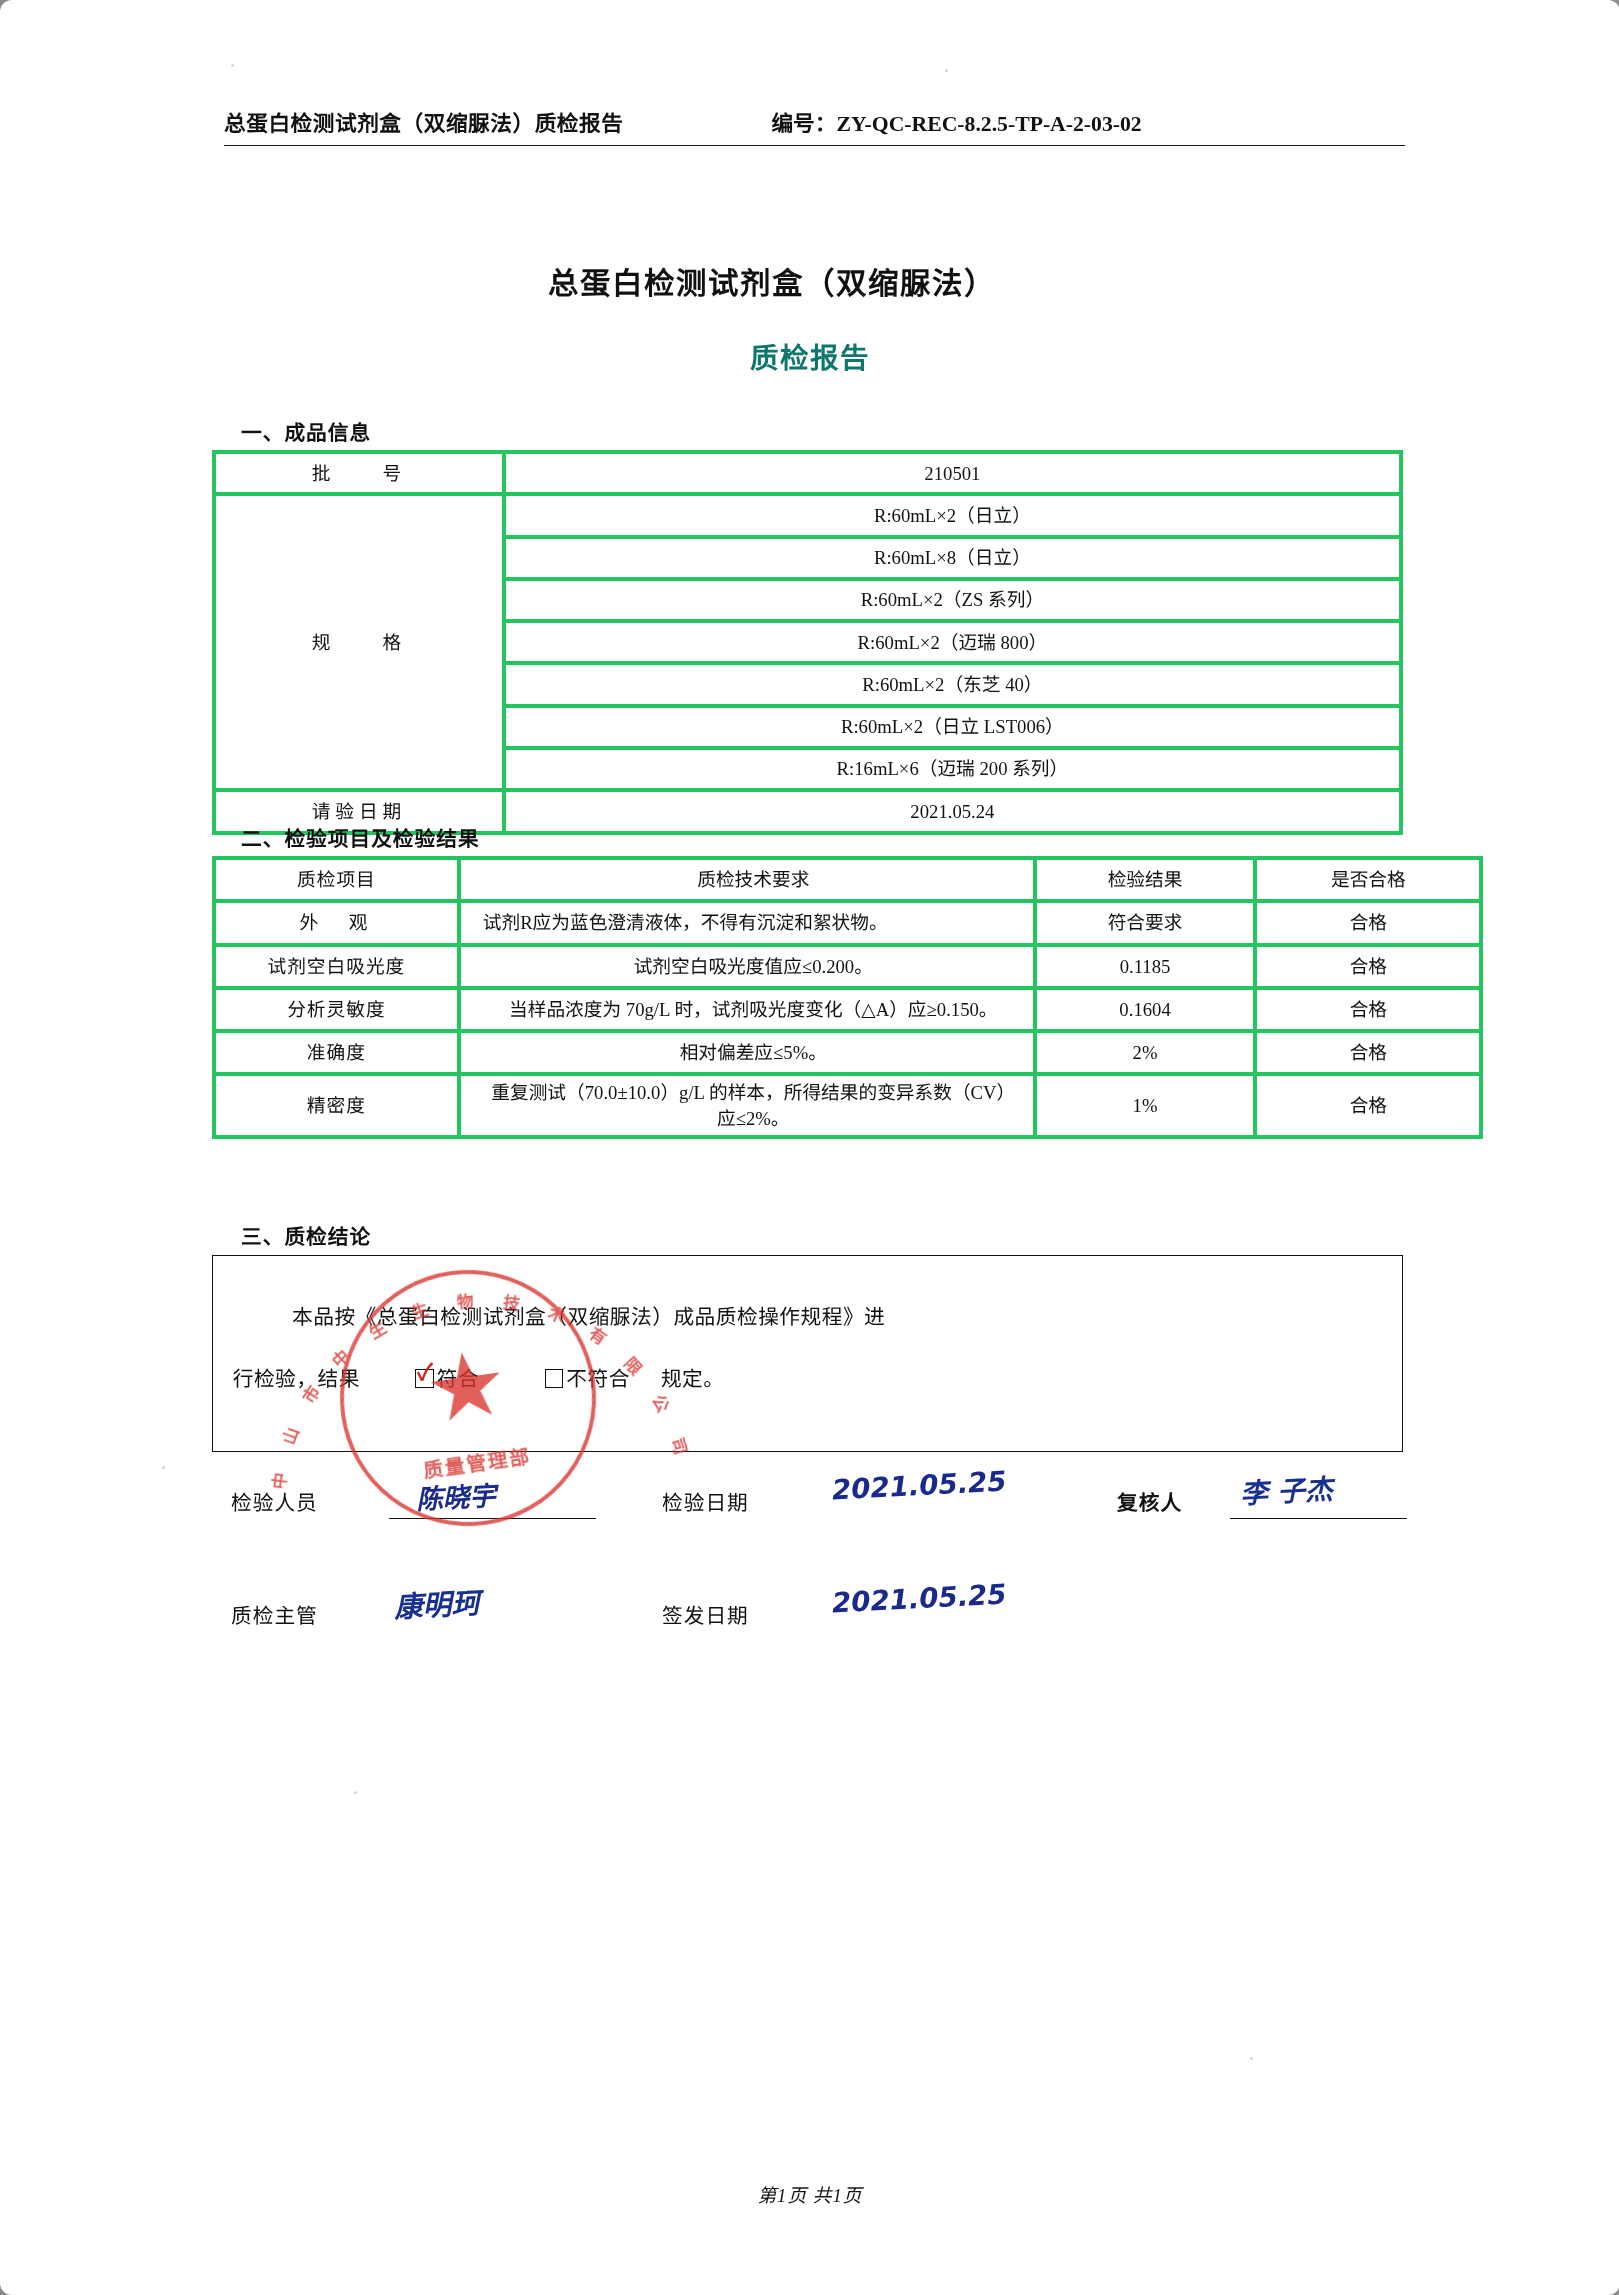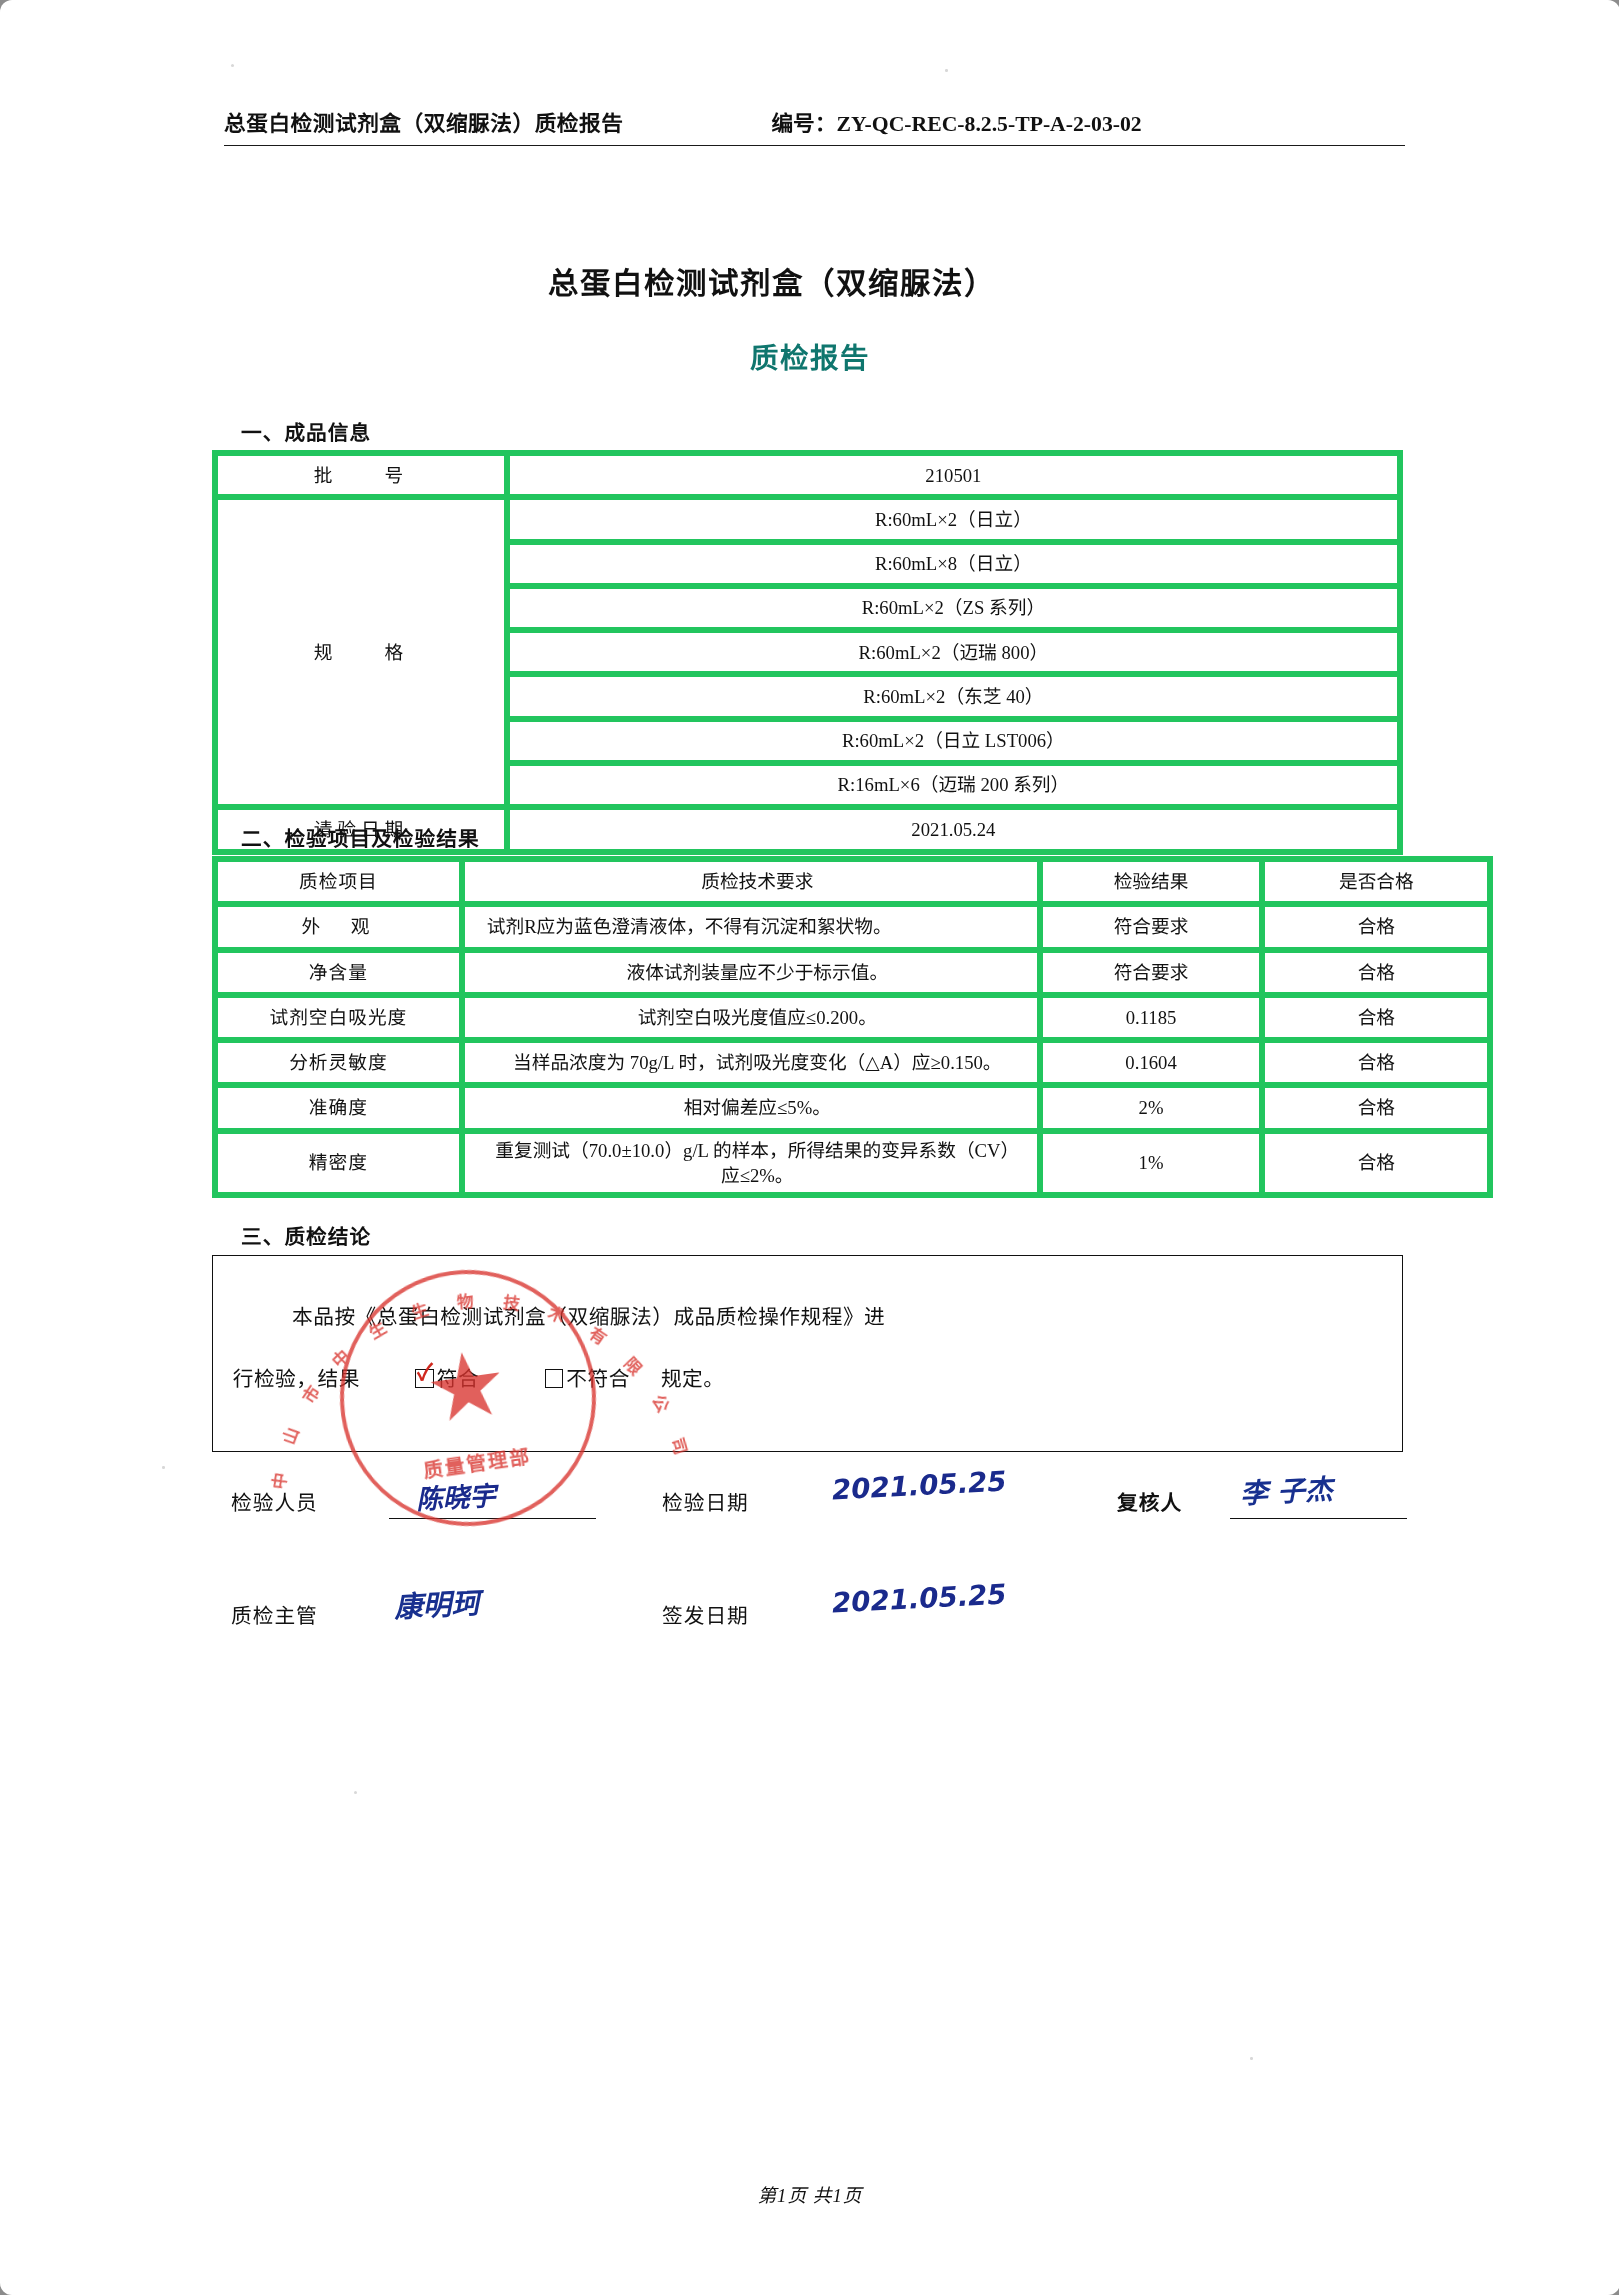--- a/index.html
+++ b/index.html
@@ -104,21 +104,21 @@
   #sec2 { left: 241px; top: 822px; }
   #sec3 { left: 241px; top: 1220px; }
 
   
   table.doc-table {
     position: absolute;
     border-collapse: collapse;
     table-layout: fixed;
   }
   table.doc-table td {
-    border: 6px solid #22c55e;
+    border: 4px solid #22c55e;
     font-size: 18.7px;
     color: #111;
     text-align: center;
     vertical-align: middle;
     padding: 3.9px 4.9px;
     line-height: 1.35;
   }
 
   
   #table-info {
@@ -343,26 +343,20 @@
       <tbody>
           <tr>
         <td class="c0 head">质检项目</td>
         <td class="c1 head">质检技术要求</td>
         <td class="c2 head">检验结果</td>
         <td class="c3 head">是否合格</td>
       </tr>
       <tr>
         <td class="c0 spaced">外　观</td>
         <td class="c1 req-left">试剂R应为蓝色澄清液体，不得有沉淀和絮状物。</td>
-        <td class="c2">符合要求</td>
-        <td class="c3">合格</td>
-      </tr>
-      <tr>
-        <td class="c0">净含量</td>
-        <td class="c1">液体试剂装量应不少于标示值。</td>
         <td class="c2">符合要求</td>
         <td class="c3">合格</td>
       </tr>
       <tr>
         <td class="c0">试剂空白吸光度</td>
         <td class="c1">试剂空白吸光度值应≤0.200。</td>
         <td class="c2">0.1185</td>
         <td class="c3">合格</td>
       </tr>
       <tr>

